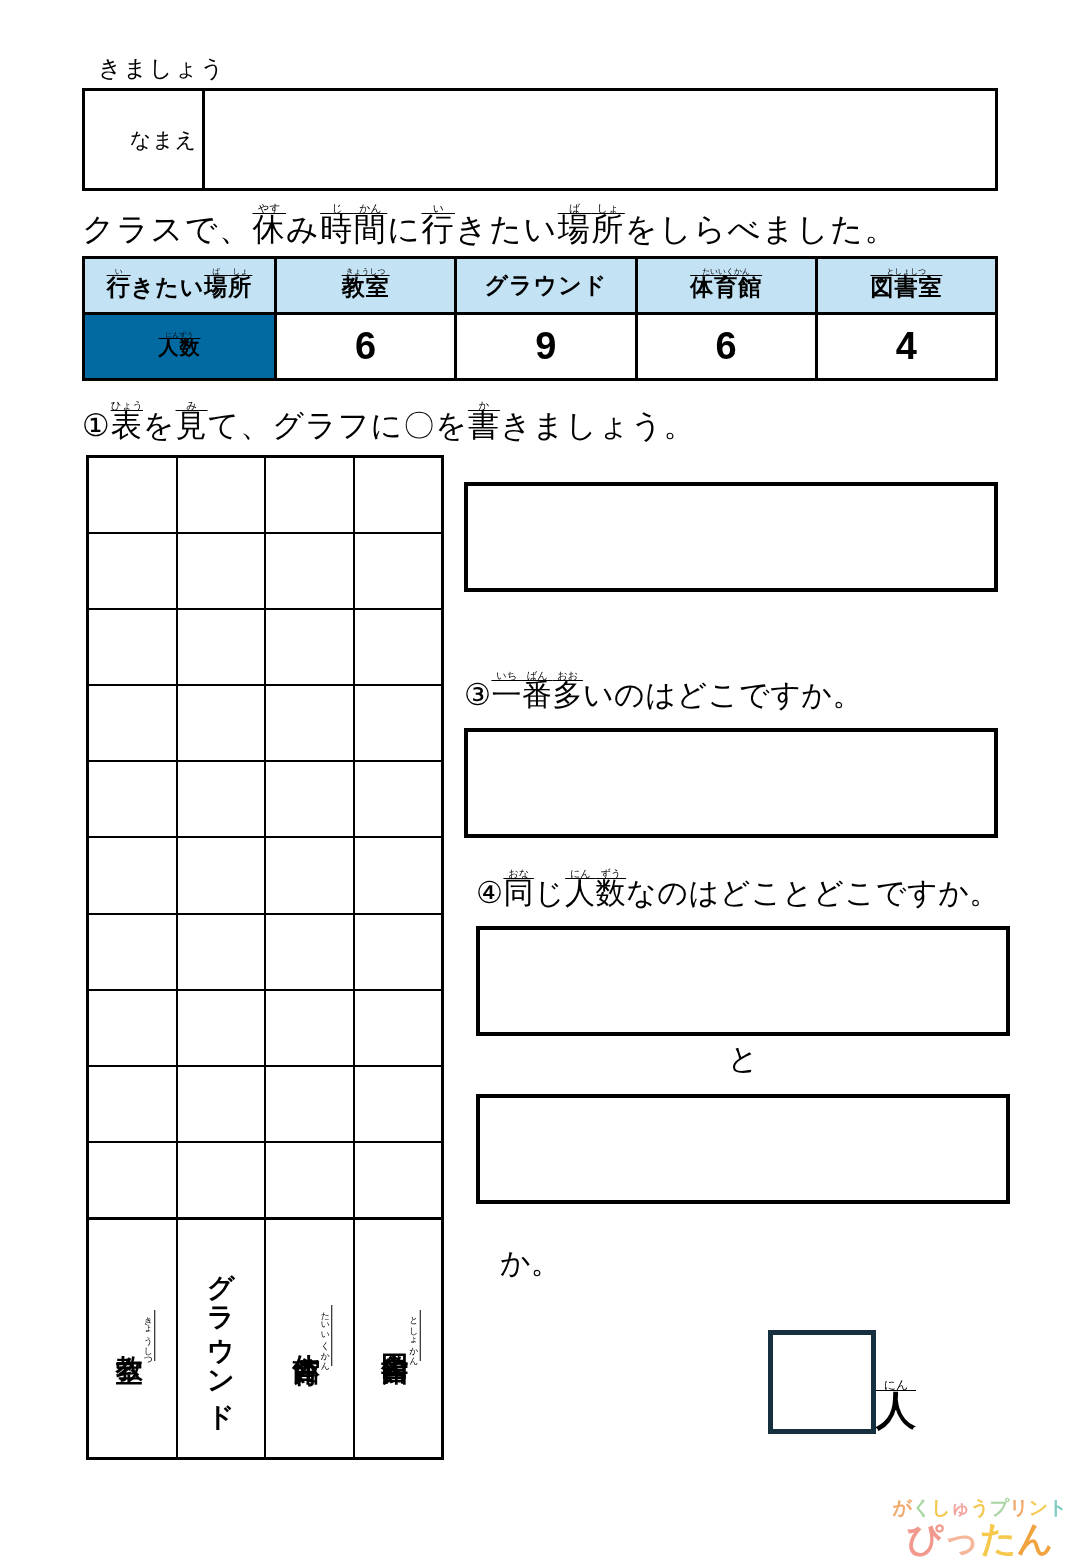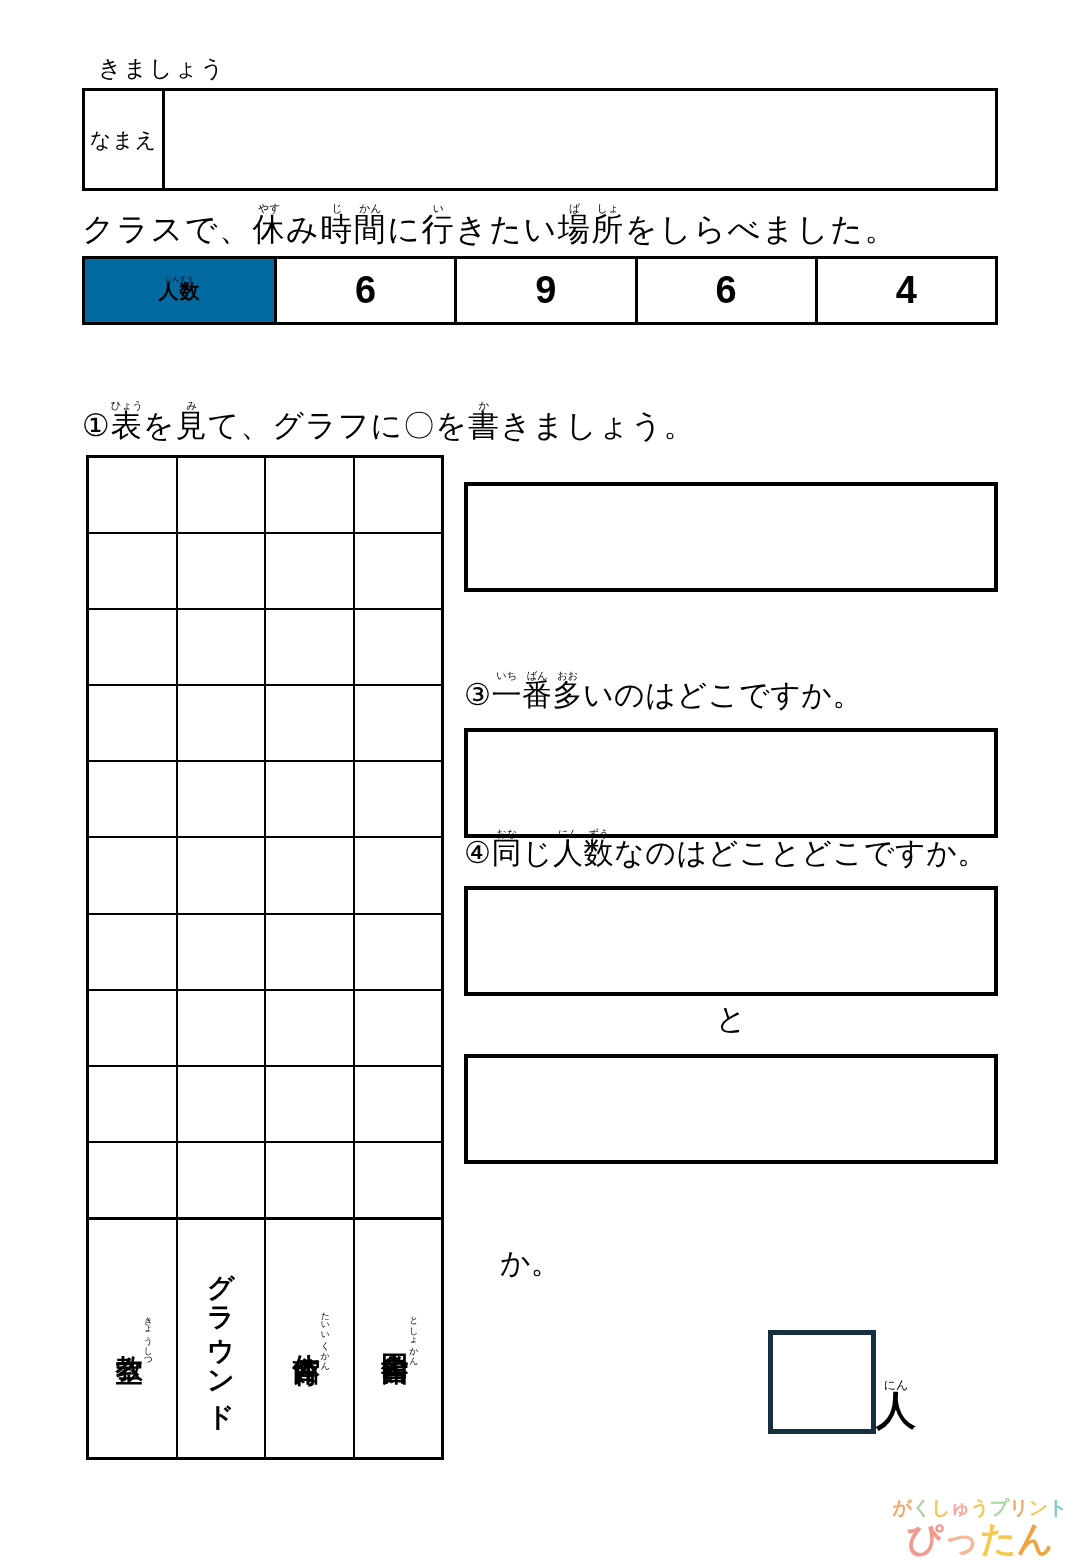--- a/index.html
+++ b/index.html
@@ -17,20 +17,21 @@
   }
 
   
   ruby { ruby-align: center; }
   rt {
     font-size: 0.34em;
     font-weight: normal;
     letter-spacing: 0;
     line-height: 1;
     transform: translateY(2px);
+    text-decoration: underline;
   }
 
   
   .sheet-title {
     position: absolute;
     left: 98px;
     top: 53px;
     font-size: 23px;
     letter-spacing: 2px;
     white-space: nowrap;
@@ -49,20 +50,21 @@
   }
   .name-label-cell {
     width: 80px;
     border-right: 3px solid #000;
     box-sizing: border-box;
     display: flex;
     align-items: center;
     justify-content: center;
     font-size: 21px;
     letter-spacing: 1px;
+    margin-left: 40px;
   }
   .name-write-cell { flex: 1; }
 
   
   .intro-line {
     position: absolute;
     left: 82px;
     top: 203px;
     font-size: 32px;
     letter-spacing: 1.5px;
@@ -177,21 +179,21 @@
     box-sizing: border-box;
     background: #fff;
   }
 
   #q2 { top: 470px; }
   #q2 .answer-box { width: 534px; height: 110px; margin-top: 12px; }
 
   #q3 { top: 670px; }
   #q3 .answer-box { width: 534px; height: 110px; margin-top: 12px; }
 
-  #q4 { top: 828px; }
+  #q4 { top: 868px; margin-left: 12px; }
   #q4 .answer-box { width: 534px; height: 110px; margin-top: 12px; }
   .to-connector {
     width: 534px;
     text-align: center;
     font-size: 30px;
     line-height: 46px;
   }
 
   #q5 { top: 1235px; }
   #q5 .qtext-2 {
@@ -256,20 +258,29 @@
   <div class="name-label-cell">なまえ</div>
   <div class="name-write-cell"></div>
 </div>
 
 <div class="intro-line">
   クラスで、<ruby>休<rt>やす</rt></ruby>み<ruby>時<rt>じ</rt></ruby><ruby>間<rt>かん</rt></ruby>に<ruby>行<rt>い</rt></ruby>きたい<ruby>場<rt>ば</rt></ruby><ruby>所<rt>しょ</rt></ruby>をしらべました。
 </div>
 
 <table class="data-table">
   <tbody>
+      <tr class="head-row">
+    <td class="col-label">
+      <ruby>行<rt>い</rt></ruby>きたい<ruby>場<rt>ば</rt></ruby><ruby>所<rt>しょ</rt></ruby>
+    </td>
+    <td><ruby>教室<rt>きょうしつ</rt></ruby></td>
+    <td>グラウンド</td>
+    <td><ruby>体育館<rt>たいいくかん</rt></ruby></td>
+    <td><ruby>図書室<rt>としょしつ</rt></ruby></td>
+  </tr>
   <tr class="value-row">
     <td class="col-label rowhead"><ruby>人数<rt>にんずう</rt></ruby></td>
     <td>6</td>
     <td>9</td>
     <td>6</td>
     <td>4</td>
   </tr>
 </tbody>
   </table>
 

